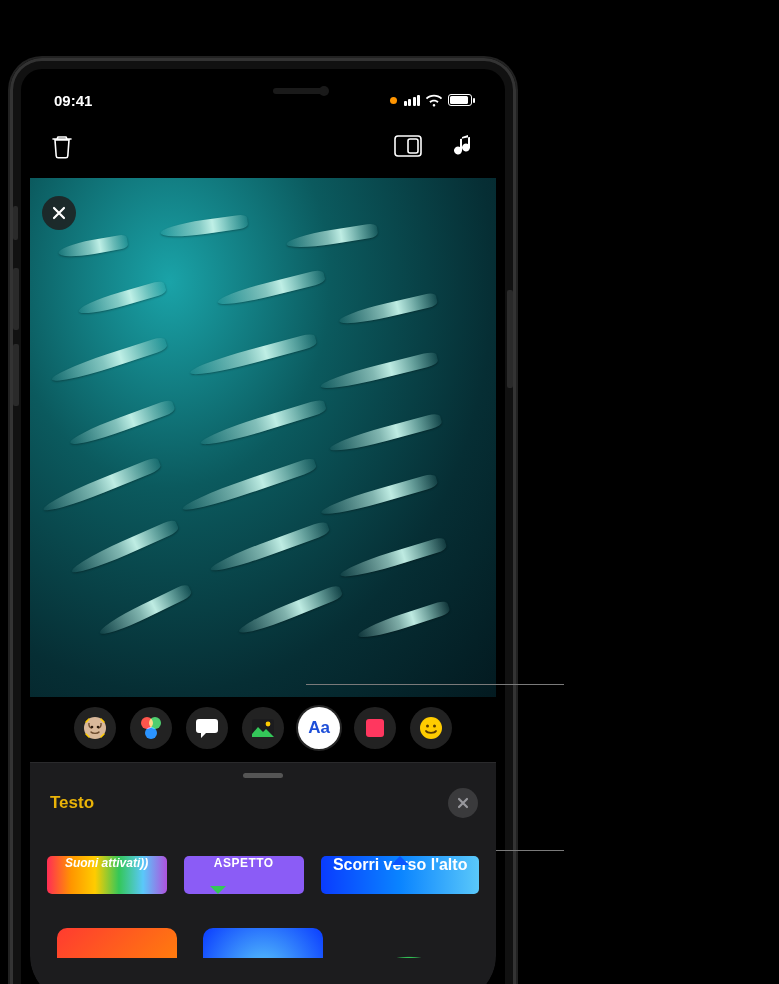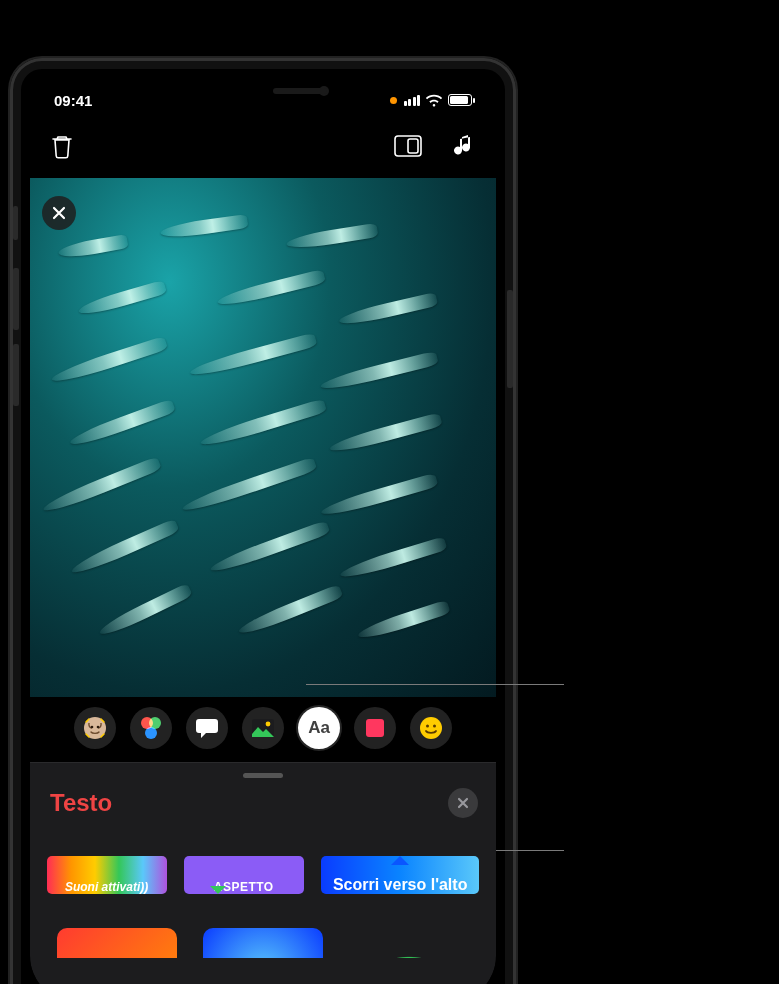--- a/index.html
+++ b/index.html
@@ -111,44 +111,44 @@
     position:absolute; left:0; right:0; bottom:244px; height:60px;
     display:flex; justify-content:center; align-items:center; gap:14px;
     z-index:30;
   }
   .effect-btn {
     width:42px; height:42px; border-radius:50%;
     background: rgba(40,40,40,.85);
     display:flex; align-items:center; justify-content:center;
     color:#fff; position:relative;
   }
-  .effect-btn.active { background:#fff; color:#404040; box-shadow:0 0 0 2px rgba(255,255,255,.15);justify-content:center;}
+  .effect-btn.active { background:#fff; color:#1d4ed8; box-shadow:0 0 0 2px rgba(255,255,255,.15);justify-content:center;}
   .effect-btn .lbl { font-size:17px; font-weight:600; }
   .filter-dots {
     width:22px; height:22px; position:relative;
   }
   .filter-dots span { position:absolute; width:12px; height:12px; border-radius:50%; mix-blend-mode:screen;}
   .filter-dots span:nth-child(1){background:#ff3b30; left:1px; top:0;}
   .filter-dots span:nth-child(2){background:#34c759; right:1px; top:0;}
   .filter-dots span:nth-child(3){background:#0a84ff; left:5px; bottom:0;}
 
   .sheet {
     position:absolute; left:0; right:0; bottom:0; height:240px;
     background:#1c1c1e; border-top:1px solid #2a2a2c;
     border-bottom-left-radius:46px; border-bottom-right-radius:46px;
     padding: 10px 14px 0 14px; z-index:25;
   }
   .grabber { width:40px; height:5px; background:#555; border-radius:3px; margin:0 auto 8px auto;}
   .sheet-head { display:flex; justify-content:space-between; align-items:center; padding:2px 4px 10px 6px;}
-  .sheet-title { color:#ef4444; font-size:24px; font-weight:600;}
+  .sheet-title { color:#eab308; font-size:17px; font-weight:600;}
   .sheet-close { width:30px; height:30px; border-radius:50%; background:#3a3a3c; color:#98989d;
     display:flex; align-items:center; justify-content:center;}
   .labels-row { display:flex; justify-content:space-around; gap:12px; margin-top:28px;}
   .label-chip {
-    height:38px; padding:0 12px; border-radius:5px; display:flex; align-items:flex-end; justify-content:center;
+    height:38px; padding:0 12px; border-radius:5px; display:flex; align-items:flex-start; justify-content:center;
     color:#fff; font-size:12px; font-weight:700; white-space:nowrap; position:relative;
     min-width:120px;
   }
   .chip-1 { background:linear-gradient(90deg,#ff2d55,#ff9500,#ffcc00,#34c759,#5ac8fa,#af52de); font-style:italic;}
   .chip-2 { background:#8b5cf6; font-weight:800; letter-spacing:.5px;}
   .chip-2::after{content:"";position:absolute;left:26px;bottom:-8px;border:8px solid transparent;border-top-color:#34c759;}
   .chip-3 { background:linear-gradient(90deg,#0a3cff,#0a84ff,#5ac8fa); font-size:16px;}
   .chip-3::before{content:"";position:absolute;left:50%;top:-9px;transform:translateX(-50%);border:9px solid transparent;border-bottom-color:#0a56ff;}
 
   .peek-row { display:flex; justify-content:space-around; margin-top:34px; height:30px; overflow:hidden;}

